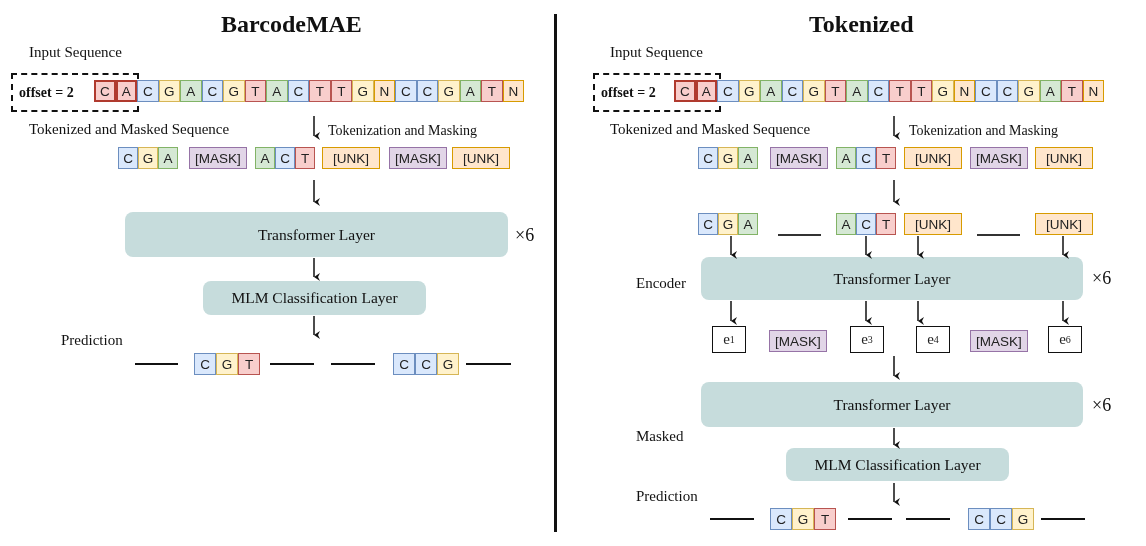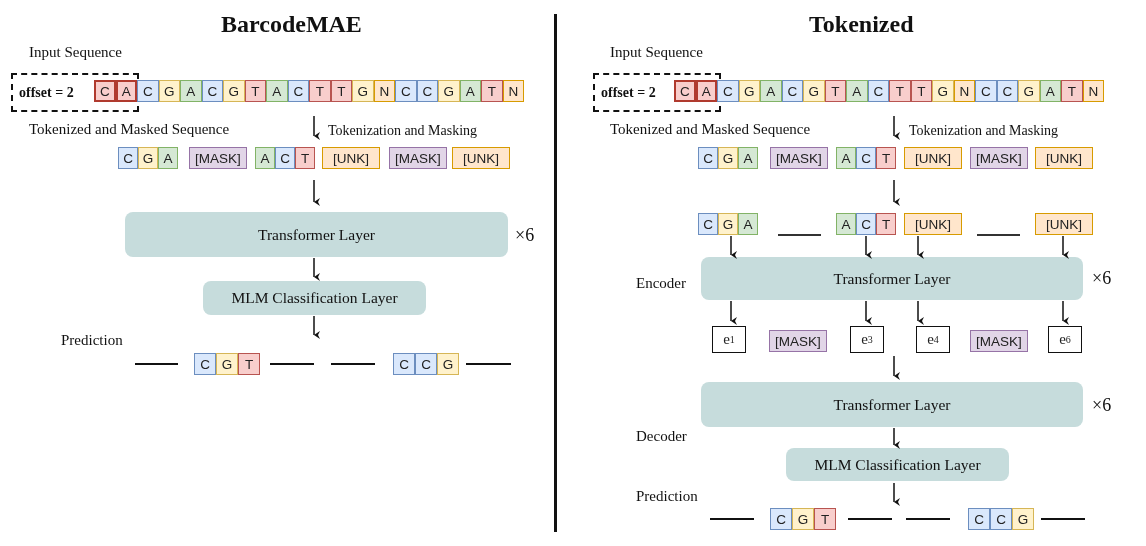--- a/index.html
+++ b/index.html
@@ -180,21 +180,21 @@
       <div class="tok t-emb" style="left: 1048px; top: 326px; width: 34px; height: 27px;">
         <span>e</span>
         <sub>6</sub>
       </div>
     </div>
 
   <div class="layer" style="left:701px;top:382px;width:382px;height:45px;">
     <span>Transformer Layer</span>
   </div>
   <div class="times" style="left:1092px;top:395px;">×6</div>
-  <div class="abs lbl" style="left:636px;top:428px;">Decoder</div>
+  <div class="abs lbl" style="left:636px;top:428px;">Masked</div>
   <div class="layer" style="left:786px;top:448px;width:223px;height:33px;">
     <span>MLM Classification Layer</span>
   </div>
   <div class="abs lbl" style="left:636px;top:488px;">Prediction</div>
   <div id="right-pred">
       <div class="tok t-C" style="left: 770px; top: 508px; width: 22px;">C</div>
       <div class="tok t-G" style="left: 792px; top: 508px; width: 22px;">G</div>
       <div class="tok t-T" style="left: 814px; top: 508px; width: 22px;">T</div>
       <div class="tok t-C" style="left: 968px; top: 508px; width: 22px;">C</div>
       <div class="tok t-C" style="left: 990px; top: 508px; width: 22px;">C</div>

